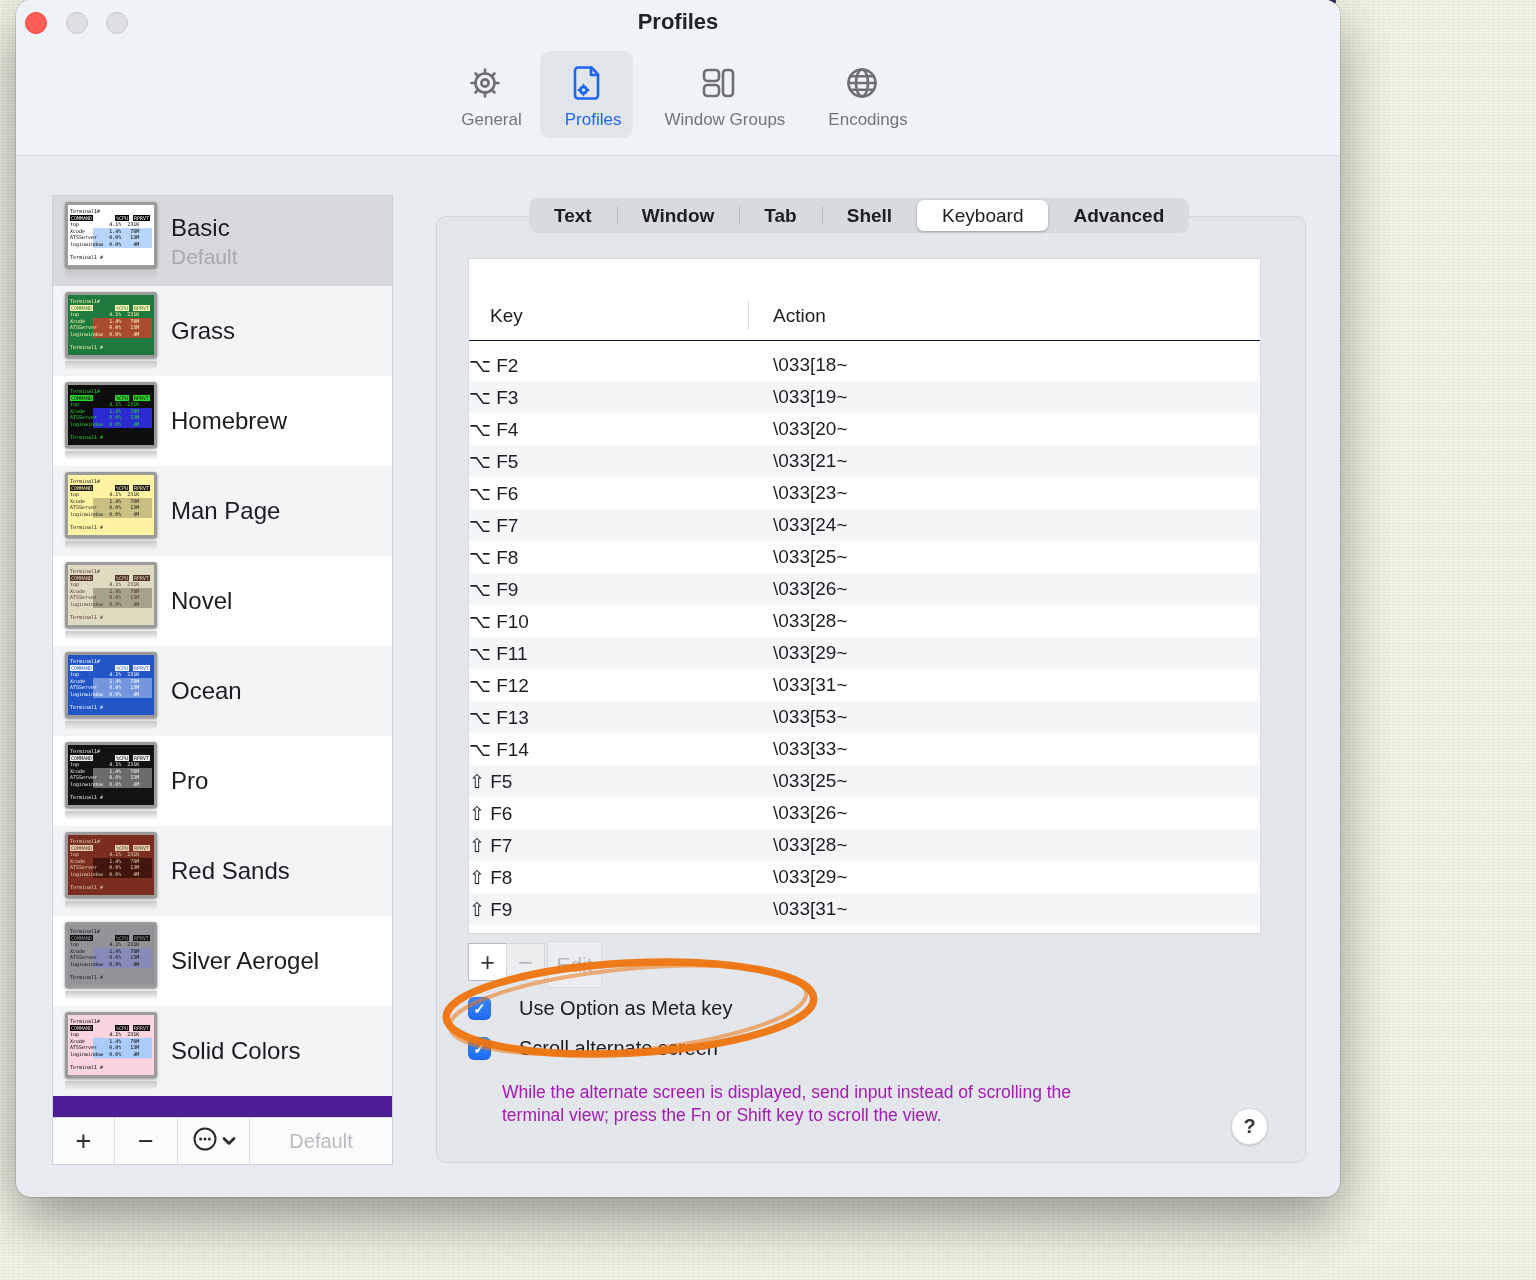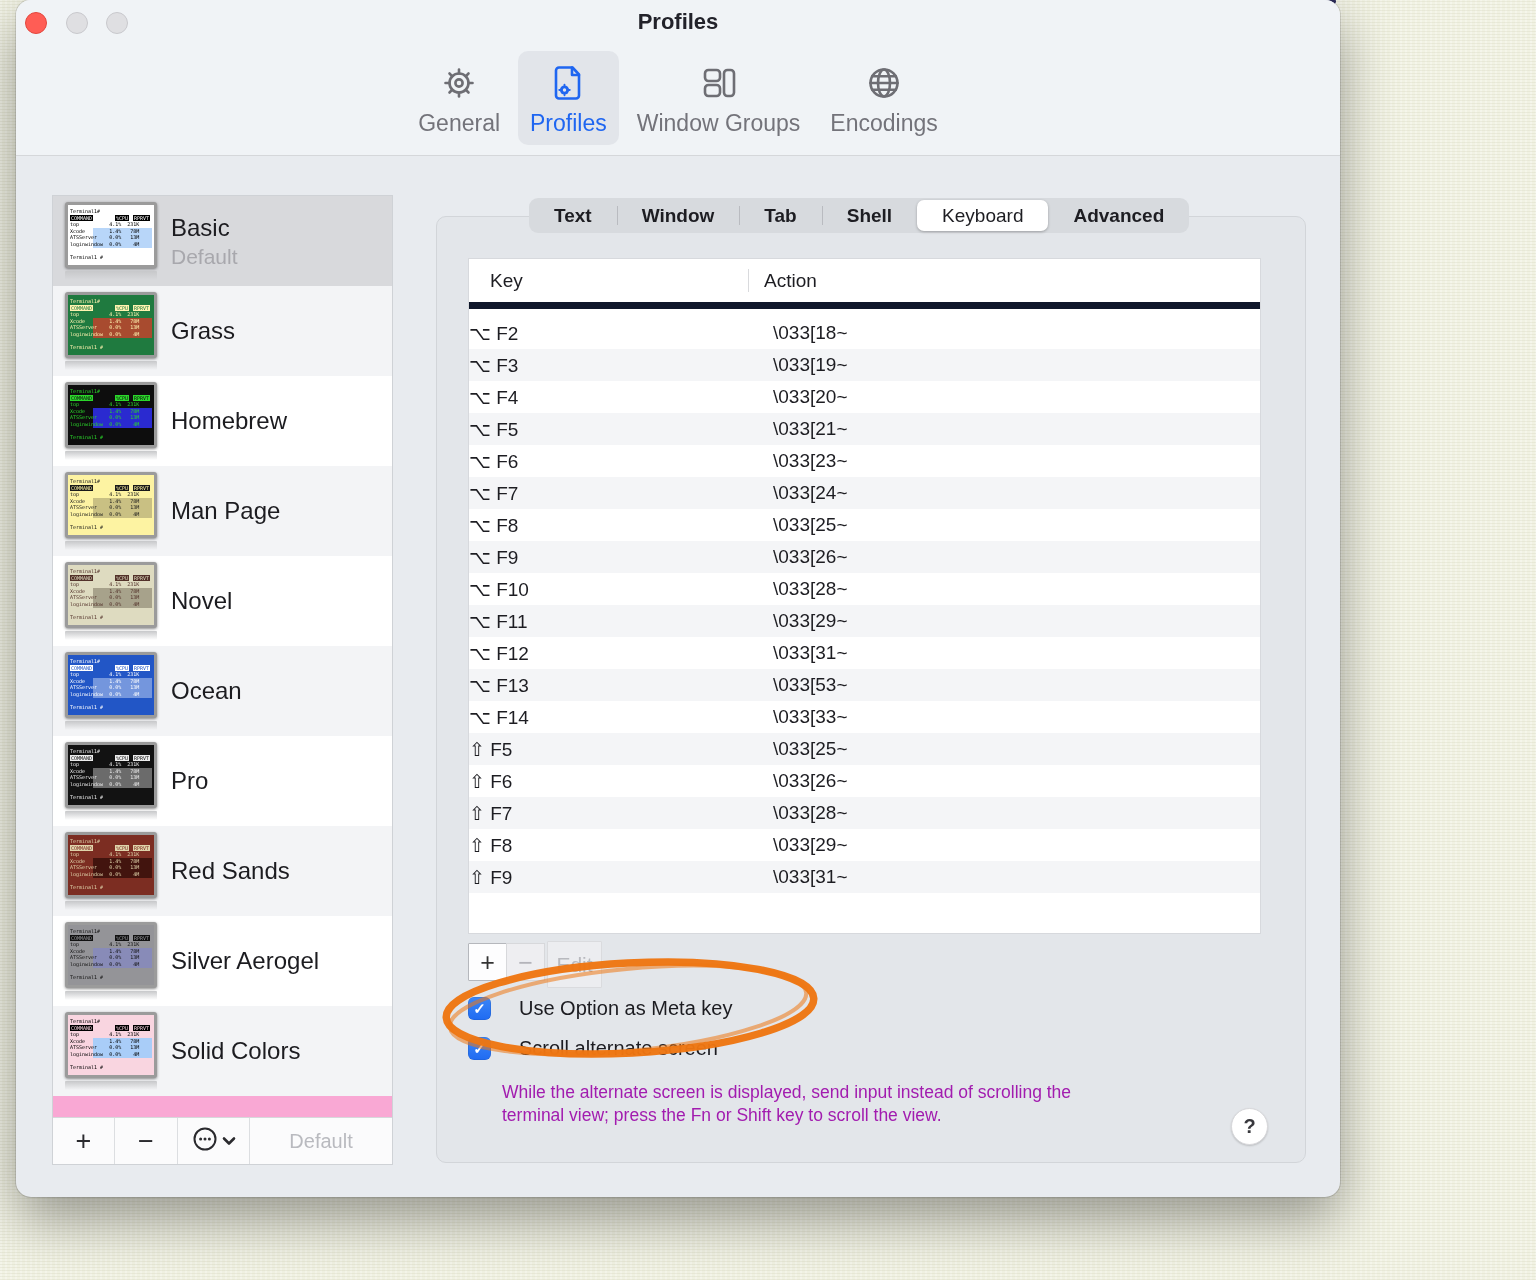--- a/index.html
+++ b/index.html
@@ -30,26 +30,26 @@
   #tl-min   { left:50px; background:#dfdfe2; border:1px solid #c8c8cc; }
   #tl-zoom  { left:90px; background:#dfdfe2; border:1px solid #c8c8cc; }
   #win-title { position:absolute; top:9px; left:0; width:100%; text-align:center;
     font-size:22px; font-weight:bold; color:#22222a; }
   #toolbar { position:absolute; top:51px; left:0; width:100%;
     display:flex; justify-content:center; align-items:flex-start; gap:6px; }
   .tb-item { display:flex; flex-direction:column; align-items:center; gap:4px;
     padding:9px 12px 8px; border-radius:10px; cursor:default; }
   .tb-item.selected { background:#e2e5ea; }
   .tb-icon { width:46px; height:46px; display:flex; align-items:center; justify-content:center; }
-  .tb-label { font-size:23px; color:#73737a; white-space:nowrap; }
+  .tb-label { font-size:17px; color:#73737a; white-space:nowrap;margin-left:13px; }
   .tb-item.selected .tb-label { color:#1f66f1; }
 
   
   #sidebar { position:absolute; left:36px; top:195px; width:341px; height:970px;
-    background:#f9a8d4; border:1px solid #cfd2d6; }
+    background:#4c1d95; border:1px solid #cfd2d6; }
   #profile-list { position:absolute; top:0; left:0; right:0; bottom:47px; overflow:hidden; }
   .p-row { height:90px; display:flex; align-items:center; padding-left:12px; background:#fff; }
   .p-row.alt { background:#f3f4f6; }
   .p-row.selected { background:#d8d9dc; }
   .thumb-wrap { width:92px; flex:0 0 92px; }
   .mini-frame { width:92px; height:66px; border:3px solid #9b9b9b; border-radius:3px;
     background:var(--tbg); overflow:hidden; box-shadow:0 1px 3px rgba(0,0,0,.45);
     padding:3px 2px; }
   .mini-term { font-family:"DejaVu Sans Mono", monospace; font-size:5px; line-height:6.6px;
     color:var(--tfg); white-space:pre; }
@@ -86,23 +86,23 @@
     width:1px; background:#b9bbc0; }
   .tab-seg:first-child::before, .tab-seg.selected::before,
   .tab-seg.selected + .tab-seg::before { background:transparent; }
   .tab-seg.selected { background:#fff; border-radius:7px; margin:2px 0;
     box-shadow:0 1px 3px rgba(0,0,0,.28); font-weight:500; }
 
   
   #kb-table { position:absolute; left:452px; top:258px; width:793px; height:676px;
     background:#fff; border:1px solid #d7d9dd; }
   #kb-header { position:relative; height:50px; display:flex; align-items:center;
-    border-bottom:7px solid #0f172a; font-size:19px; color:#1d1d22; }
+    border-bottom:1px solid #0f172a; font-size:19px; color:#1d1d22;margin-top:32px; }
   .th-key { width:279px; padding-left:21px; }
-  .th-action { padding-left:16px; }
+  .th-action { padding-left:25px; }
   #col-divider { position:absolute; left:279px; top:10px; bottom:10px; width:1px; background:#d9dadd; }
   #kb-body { padding-top:8px; }
   .trow { height:32px; display:flex; align-items:center; font-size:19px; }
   .trow:nth-child(even) { background:#f4f5f7; }
   .tkey { width:279px; padding-right:24px; }
   .tact { padding-left:25px; }
 
   
   .sq-btn { position:absolute; display:flex; align-items:center; justify-content:center;
     background:#fdfdfe; border:1px solid #b5b7bc; font-size:25px; color:#333; }

